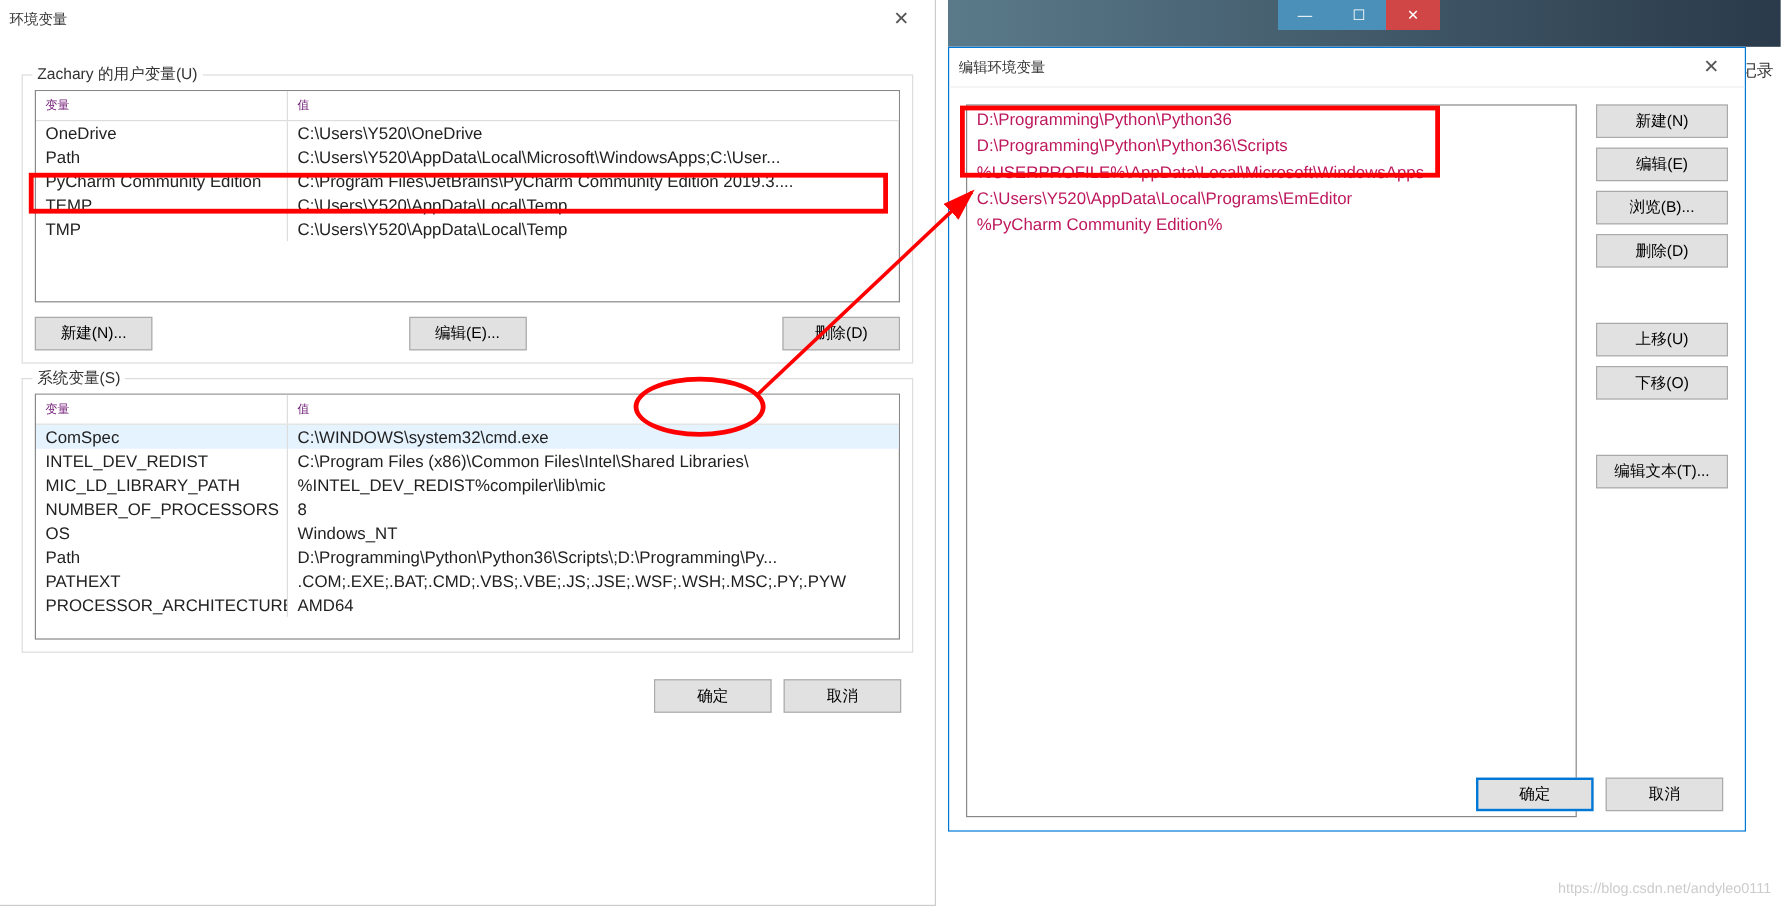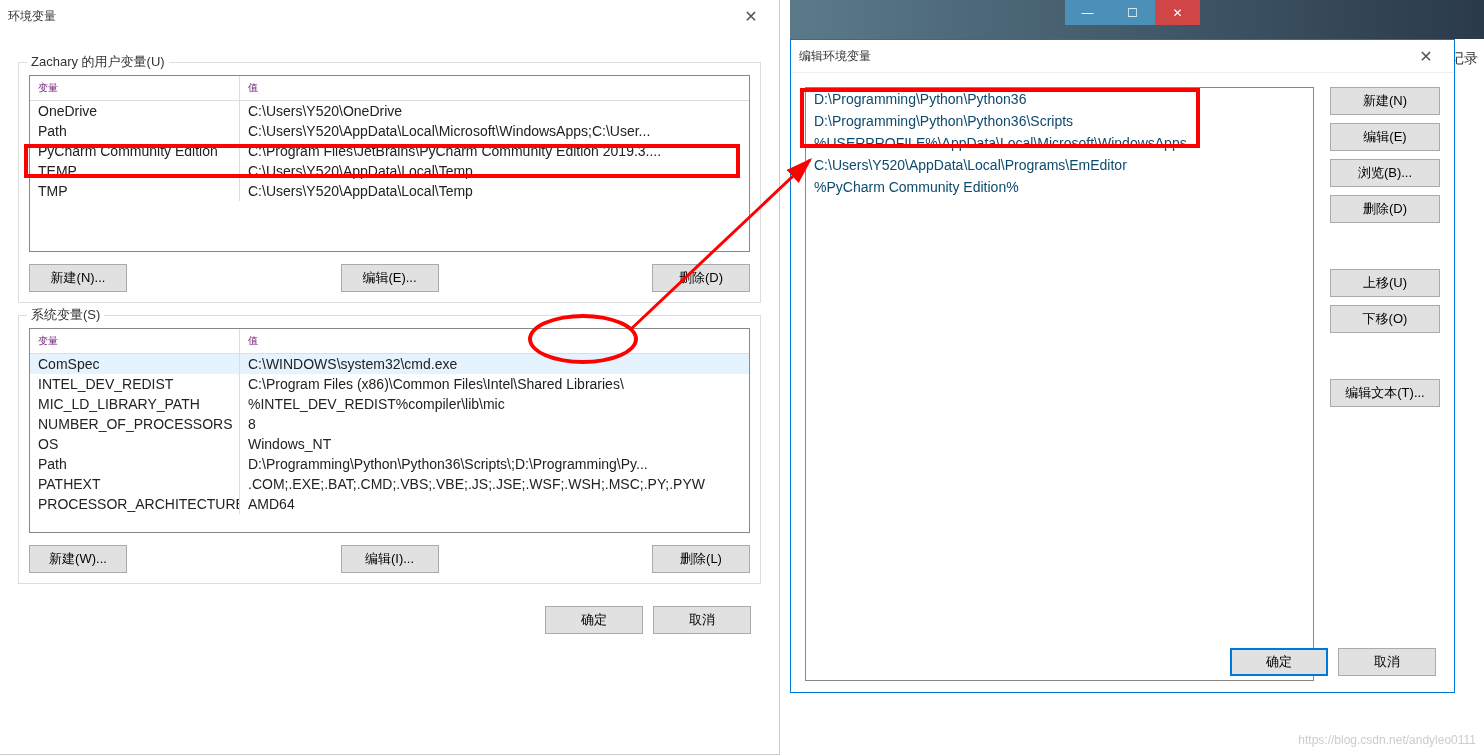--- a/index.html
+++ b/index.html
@@ -25,21 +25,21 @@
     .var-row.selected { background: #e5f3ff; }
     .btn-row { display: flex; justify-content: space-between; gap: 10px; margin-top: 12px; }
     .win-btn { min-width: 98px; height: 28px; border: 1px solid #aaa; background: #e1e1e1; font-size: 13px; cursor: pointer; padding: 0 10px; }
     .bottom-btns { display: flex; justify-content: flex-end; gap: 10px; padding: 10px 28px; }
 
     
     #edit-dialog { left: 790px; top: 39px; width: 665px; height: 654px; border: 1px solid #0078d7; }
     #edit-dialog .dialog-titlebar { border-bottom: 1px solid #eee; }
     .edit-body { display: flex; padding: 14px; gap: 16px; height: calc(100% - 30px); }
     .path-list { flex: 1; border: 1px solid #888; background: #fff; overflow: hidden; }
-    .path-item { padding: 3px 8px; font-size: 14px; color: #0c4a6e; cursor: default; white-space: nowrap; }
+    .path-item { padding: 3px 8px; font-size: 14px; color: #be185d; cursor: default; white-space: nowrap; }
     .edit-buttons { display: flex; flex-direction: column; gap: 8px; width: 110px; }
     .edit-buttons .spacer { height: 30px; }
     .edit-bottom { position: absolute; bottom: 16px; right: 18px; display: flex; gap: 10px; }
     .win-btn.primary { border: 2px solid #0078d7; background: #e1e1e1; }
     
     
     .anno-rect { position: absolute; border: 4px solid #ff0000; pointer-events: none; }
     .anno-ellipse { position: absolute; border: 4px solid #ff0000; border-radius: 50%; pointer-events: none; }
     .anno-arrow { position: absolute; pointer-events: none; }
     
@@ -142,25 +142,20 @@
           </div>
           <div class="var-row">
             <div class="col-name">PATHEXT</div>
             <div class="col-value">.COM;.EXE;.BAT;.CMD;.VBS;.VBE;.JS;.JSE;.WSF;.WSH;.MSC;.PY;.PYW</div>
           </div>
           <div class="var-row">
             <div class="col-name">PROCESSOR_ARCHITECTURE</div>
             <div class="col-value">AMD64</div>
           </div>
         </div>
-    </div>
-    <div class="btn-row">
-      <button class="win-btn">新建(W)...</button>
-      <button class="win-btn">编辑(I)...</button>
-      <button class="win-btn">删除(L)</button>
     </div>
   </div>
 
   <div class="bottom-btns">
     <button class="win-btn">确定</button>
     <button class="win-btn">取消</button>
   </div>
 </div>
 
 <div id="edit-dialog" class="dialog">

